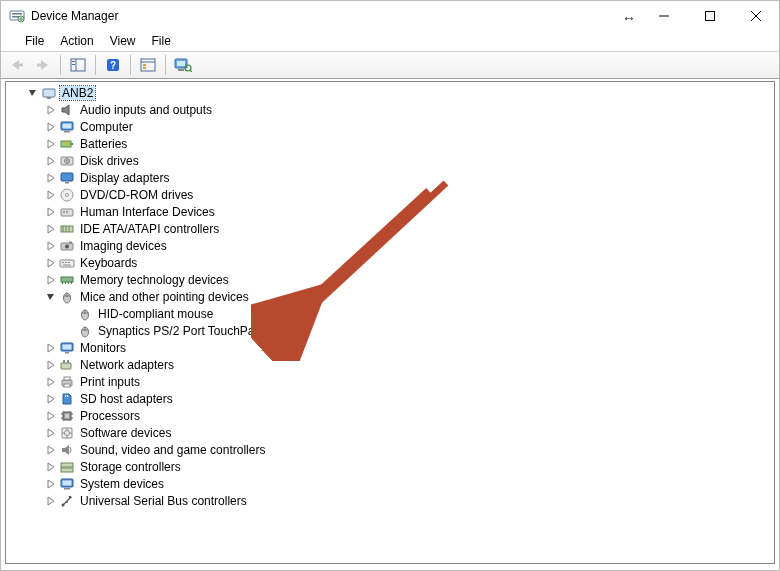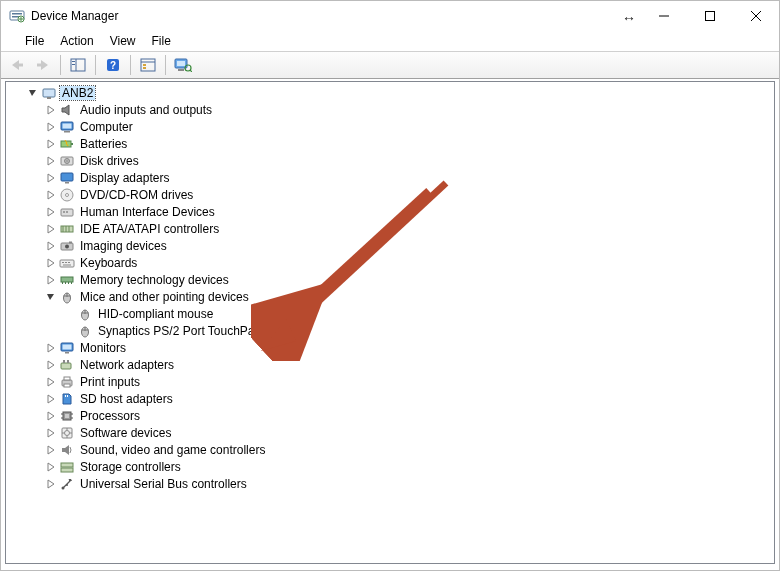--- a/index.html
+++ b/index.html
@@ -576,20 +576,36 @@
     </div>
     <div class="row">
       <span class="indent" style="width: 18px;"></span>
       <span class="expander">
         <svg width="10" height="10">
           <path d="M2 1 L8 5 L2 9 Z" fill="none" stroke="#808080"></path>
         </svg>
       </span>
       <span class="node-icon">
         <svg width="16" height="16" viewBox="0 0 16 16">
+          <rect x="2" y="3" width="12" height="8" rx="1" fill="#4a90d9" stroke="#2a5a9a"></rect>
+          <rect x="3.5" y="4.5" width="9" height="5" fill="#cfe6fb"></rect>
+          <rect x="5" y="12" width="6" height="1.5" fill="#888"></rect>
+        </svg>
+      </span>
+      <span class="label">System devices</span>
+    </div>
+    <div class="row">
+      <span class="indent" style="width: 18px;"></span>
+      <span class="expander">
+        <svg width="10" height="10">
+          <path d="M2 1 L8 5 L2 9 Z" fill="none" stroke="#808080"></path>
+        </svg>
+      </span>
+      <span class="node-icon">
+        <svg width="16" height="16" viewBox="0 0 16 16">
           <circle cx="4" cy="12" r="1.5" fill="#555"></circle>
           <line x1="4" y1="12" x2="11" y2="5" stroke="#555" stroke-width="1.2"></line>
           <path d="M11 5 l2 -1 M11 5 l-1 -2" stroke="#555"></path>
           <circle cx="8" cy="9" r="1" fill="#555"></circle>
           <rect x="10" y="3" width="2" height="2" fill="#555"></rect>
         </svg>
       </span>
       <span class="label">Universal Serial Bus controllers</span>
     </div>
   </div>

